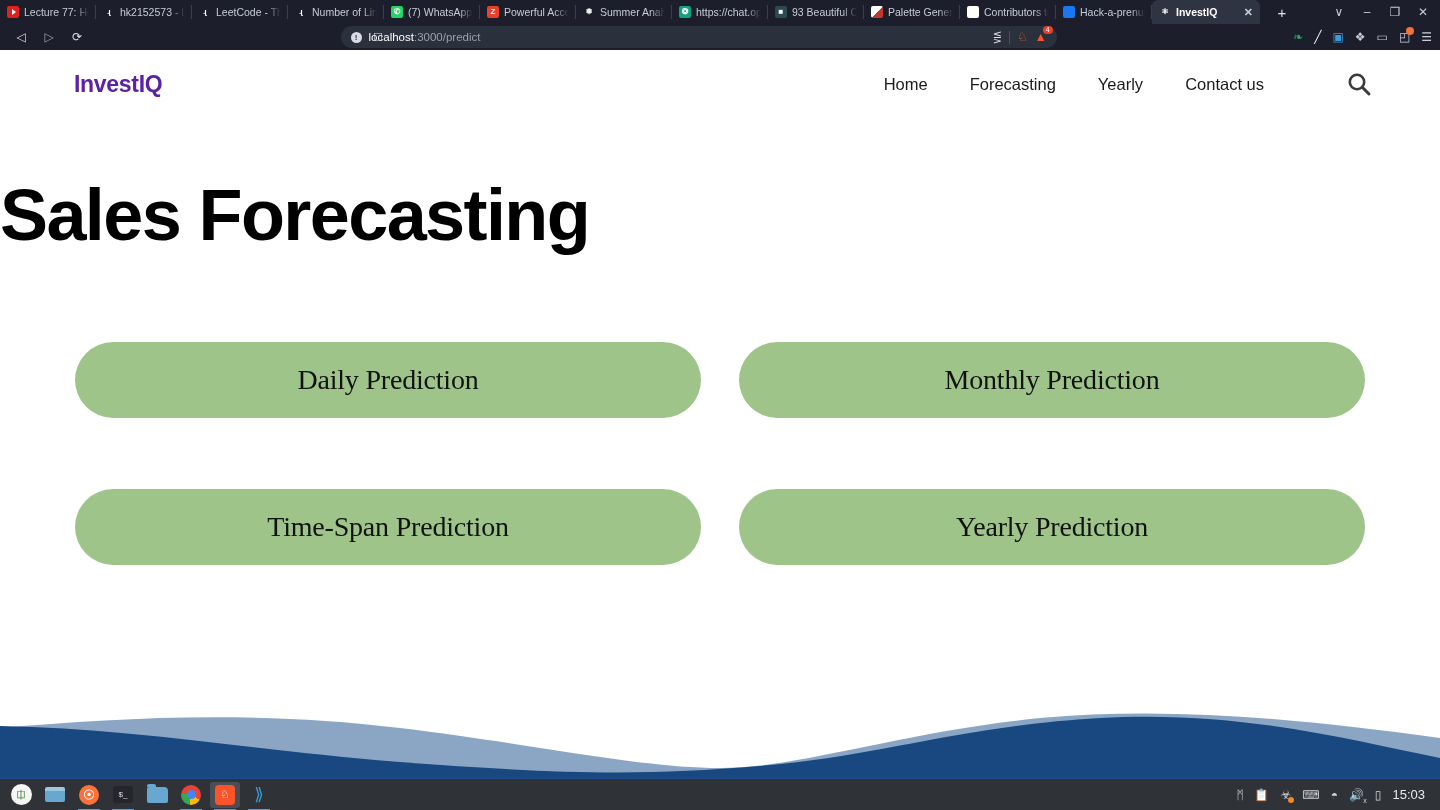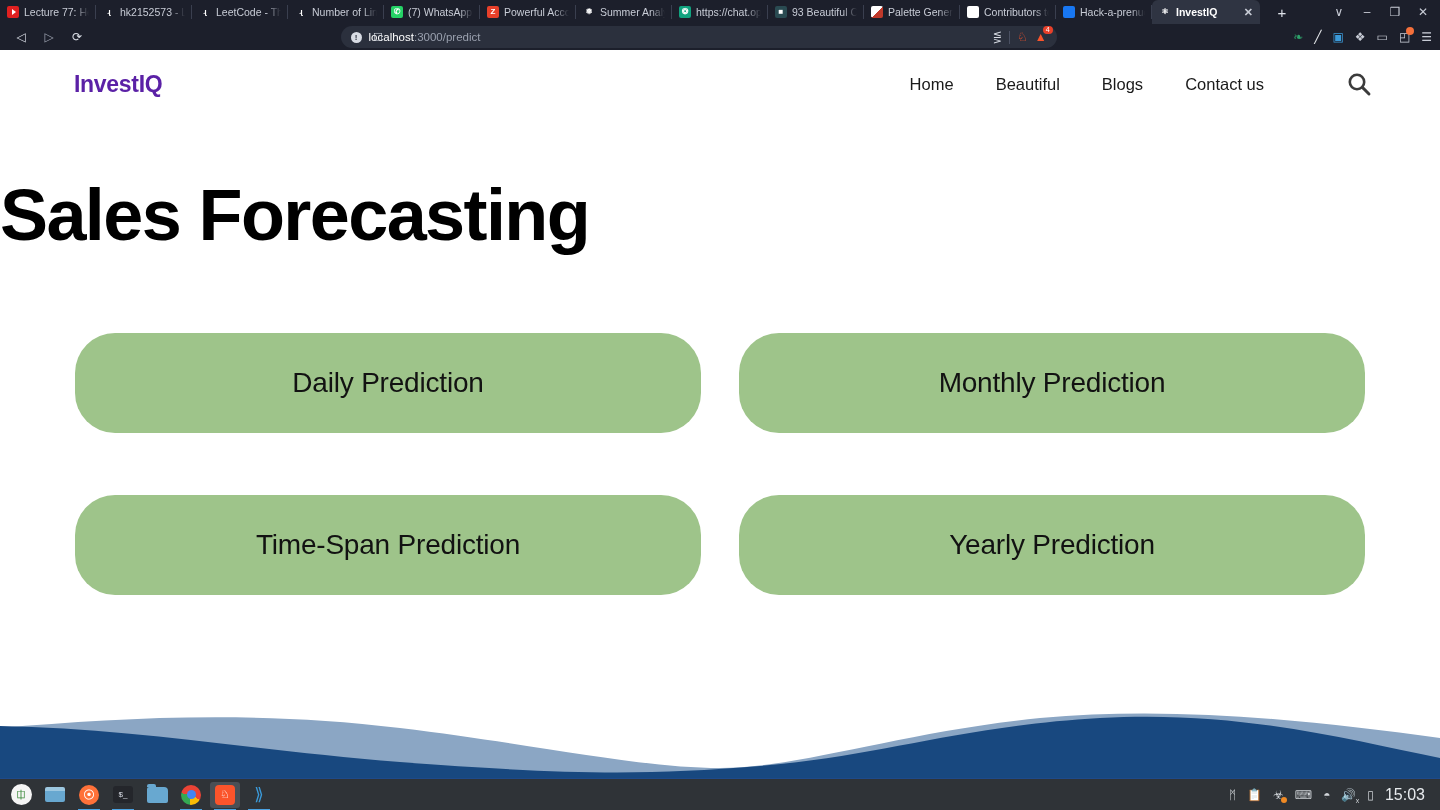--- a/index.html
+++ b/index.html
@@ -128,25 +128,26 @@
   .hero-title {
     font-size:72px; font-weight:bold; color:#000;
     letter-spacing:-1.6px; margin-top:56px;
   }
 
   .btn-grid {
     display:grid; grid-template-columns:626px 626px; gap:62px 38px;
     padding:0 75px; margin-top:77px;
   }
   .pred-btn {
-    height:100px; background:#9ec48a; border-radius:40px;
+    height:76px; background:#9ec48a; border-radius:40px;
     display:flex; align-items:center; justify-content:center;
     font-size:28px; color:#121212; letter-spacing:-0.2px;
     border:none; cursor:pointer;
-    font-family:Liberation Sans, sans-serif;
+    font-family:Liberation Serif, serif;
+    margin-top:9px;
   }
 
   .waves { position:absolute; left:0; bottom:0; width:1440px; height:76px; }
 
   
   .taskbar {
     position:absolute; top:778px; left:0; width:1440px; height:32px;
     background:#2f3337; border-top:1px solid #1e4a8a;
     display:flex; align-items:center; padding:0 6px;
   }
@@ -171,21 +172,21 @@
     display:flex; align-items:center; justify-content:center; }
   .ic-chrome::after { content:""; width:9px; height:9px; border-radius:50%; background:#4285f4; }
   .ic-brave { width:20px; height:20px; border-radius:4px; background:#fb542b; display:flex; align-items:center; justify-content:center; color:#fff; font-size:11px; }
   .ic-vscode { color:#3b9ad9; font-size:17px; }
   .tb-underline { position:absolute; bottom:-3px; left:4px; right:4px; height:2px; background:#4ba3e3; }
 
   .tray { margin-left:auto; display:flex; align-items:center; gap:11px; padding-right:9px; color:#d0d4d8; }
   .tray-ic { font-size:12px; position:relative; display:flex; align-items:center; }
   .tray-ic .warn { position:absolute; bottom:-1px; right:-3px; width:6px; height:6px; border-radius:50%; background:#f08a24; }
   .tray-ic .xmark { position:absolute; bottom:-2px; right:-3px; font-size:7px; color:#d0d4d8; }
-  .clock { font-size:16px; color:#e8ebee; }
+  .clock { font-size:13px; color:#e8ebee; }
 </style>
 </head>
 <body>
 
 <div class="browser">
 
   <div class="tabstrip">
     <div class="tab">
       <span class="favicon fi-youtube"></span>
       <span class="tab-title">Lecture 77: Heap</span>
@@ -281,22 +282,22 @@
       <span class="ext-ic">☰</span>
     </div>
   </div>
 
   <div class="page">
 
     <header class="site-header">
       <div class="logo">InvestIQ</div>
       <nav class="site-nav">
         <a class="nav-link">Home</a>
-        <a class="nav-link">Beautiful</a>
-        <a class="nav-link">Blogs</a>
+        <a class="nav-link">Forecasting</a>
+        <a class="nav-link">Yearly</a>
         <a class="nav-link">Contact us</a>
         <span class="search-icon-btn">
           <svg width="26" height="26" viewBox="0 0 26 26" aria-hidden="true">
             <circle cx="11" cy="11" r="7.2" fill="none" stroke="#3b3b3b" stroke-width="2.6"></circle>
             <line x1="16.4" y1="16.4" x2="23" y2="23" stroke="#3b3b3b" stroke-width="2.9" stroke-linecap="round"></line>
           </svg>
         </span>
       </nav>
     </header>
 

